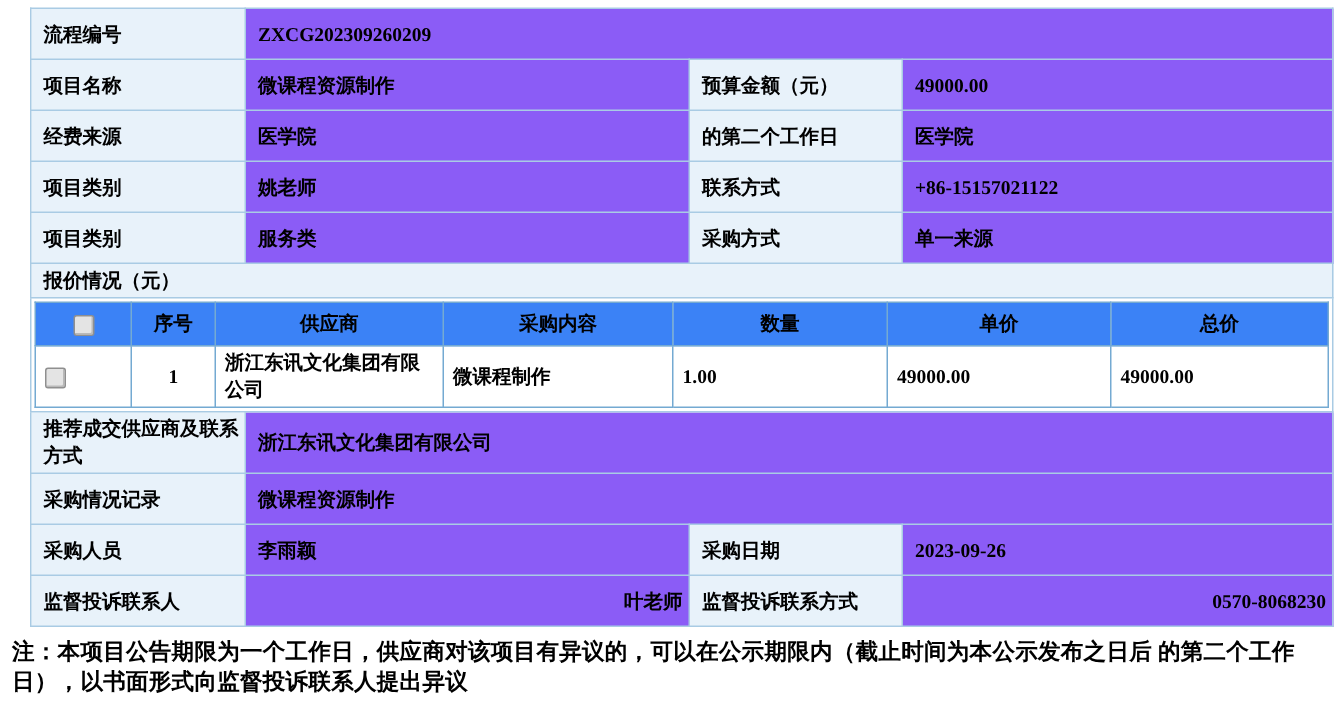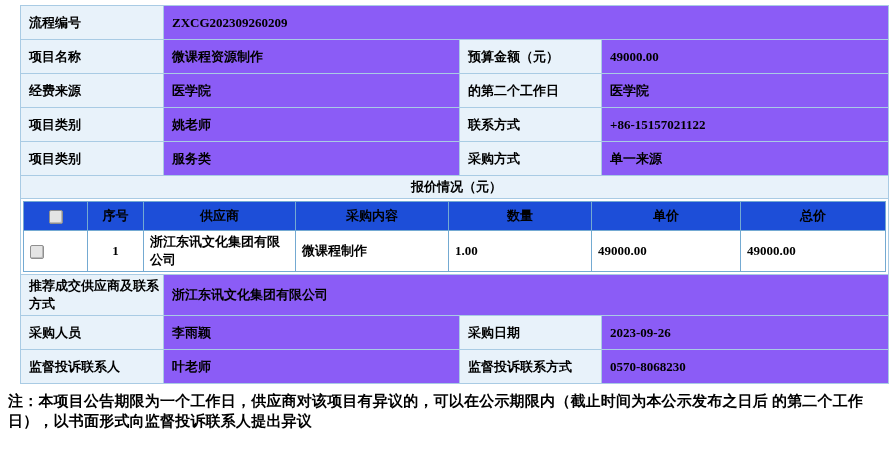--- a/index.html
+++ b/index.html
@@ -32,49 +32,49 @@
     word-break: break-all;
   }
   td.lbl {
     background: #e8f2fa;
   }
   td.val {
     background: #8b5cf6;
     padding-left: 10px;
   }
   td.val-center {
-    text-align: left;
+    text-align: right;
     padding-left: 4px;
   }
   tr.r-std  { height: 34px; }
   tr.r-tall { height: 40px; font-family: Liberation Serif, serif; }
   tr.quote-title-row { height: 23px; }
   tr.quote-title-row > td {
     background: #e8f2fa;
-    text-align: center;
+    text-align: left;
     padding: 2px;
   }
   td.inner-wrap {
     padding: 2px !important;
     background: #ffffff;
   }
   table.inner {
     width: 862px;
     margin: 0 auto;
   }
   table.inner td {
     border: 1px solid #74aad2;
     font-size: 13px;
     padding: 2px 4px;
     vertical-align: middle;
     word-break: break-all;
   }
   table.inner tr.hdr { height: 29px; }
   table.inner tr.hdr td {
-    background: #1d4ed8;
+    background: #3b82f6;
     text-align: center;
   }
   table.inner tr.data { height: 36px; }
   table.inner tr.data td { background: #ffffff; text-align: left; padding-left: 6px; }
   table.inner tr.data td.c { text-align: center; padding-left: 4px; }
   table.inner td.cbcell { text-align: center; padding: 2px; }
   input.cb {
     width: 14px;
     height: 14px;
     margin: 0;
@@ -175,20 +175,24 @@
               </tr>
             </tbody>
           </table>
         </td>
       </tr>
       <tr class="r-tall">
         <td class="lbl">推荐成交供应商及联系方式</td>
         <td class="val" colspan="3">浙江东讯文化集团有限公司</td>
       </tr>
       <tr class="r-std">
+        <td class="lbl">采购情况记录</td>
+        <td class="val" colspan="3">微课程资源制作</td>
+      </tr>
+      <tr class="r-std">
         <td class="lbl">采购人员</td>
         <td class="val">李雨颖</td>
         <td class="lbl">采购日期</td>
         <td class="val">2023-09-26</td>
       </tr>
       <tr class="r-std">
         <td class="lbl">监督投诉联系人</td>
         <td class="val val-center">叶老师</td>
         <td class="lbl">监督投诉联系方式</td>
         <td class="val val-center">0570-8068230</td>

